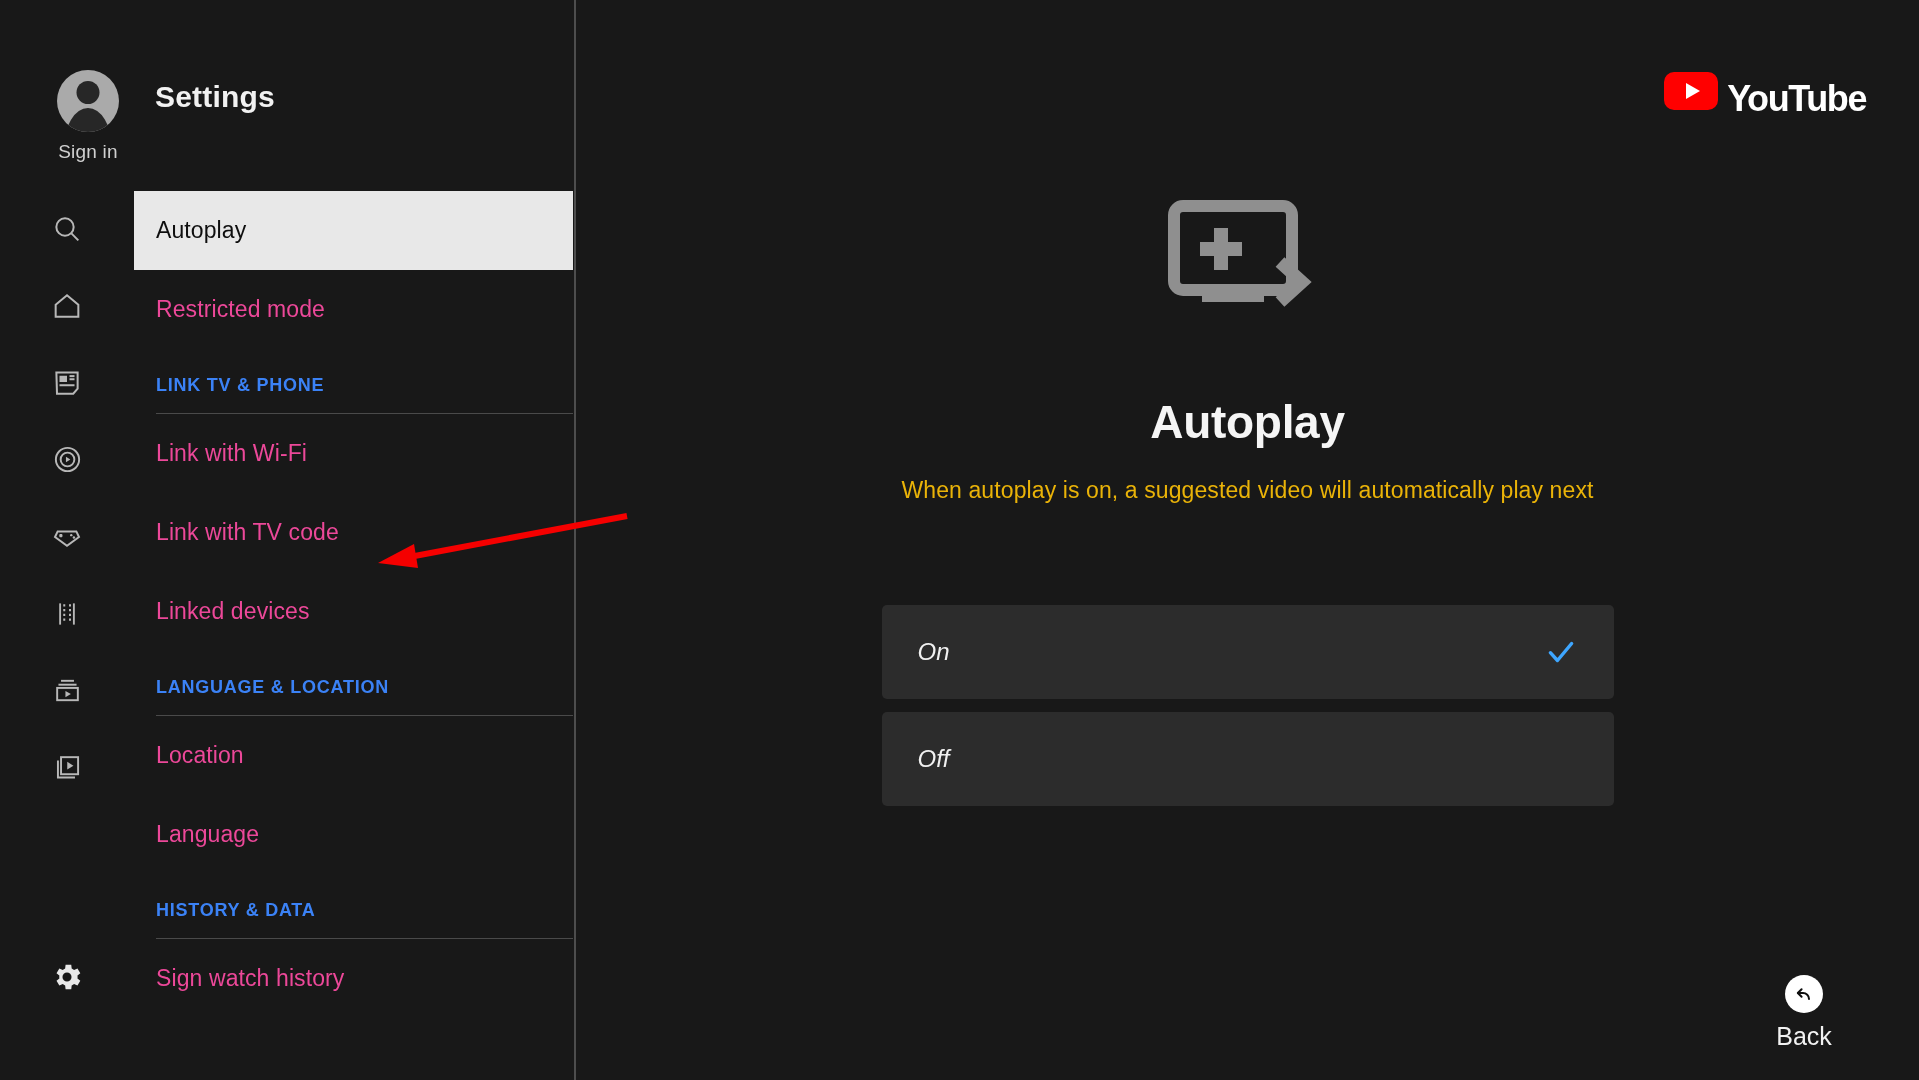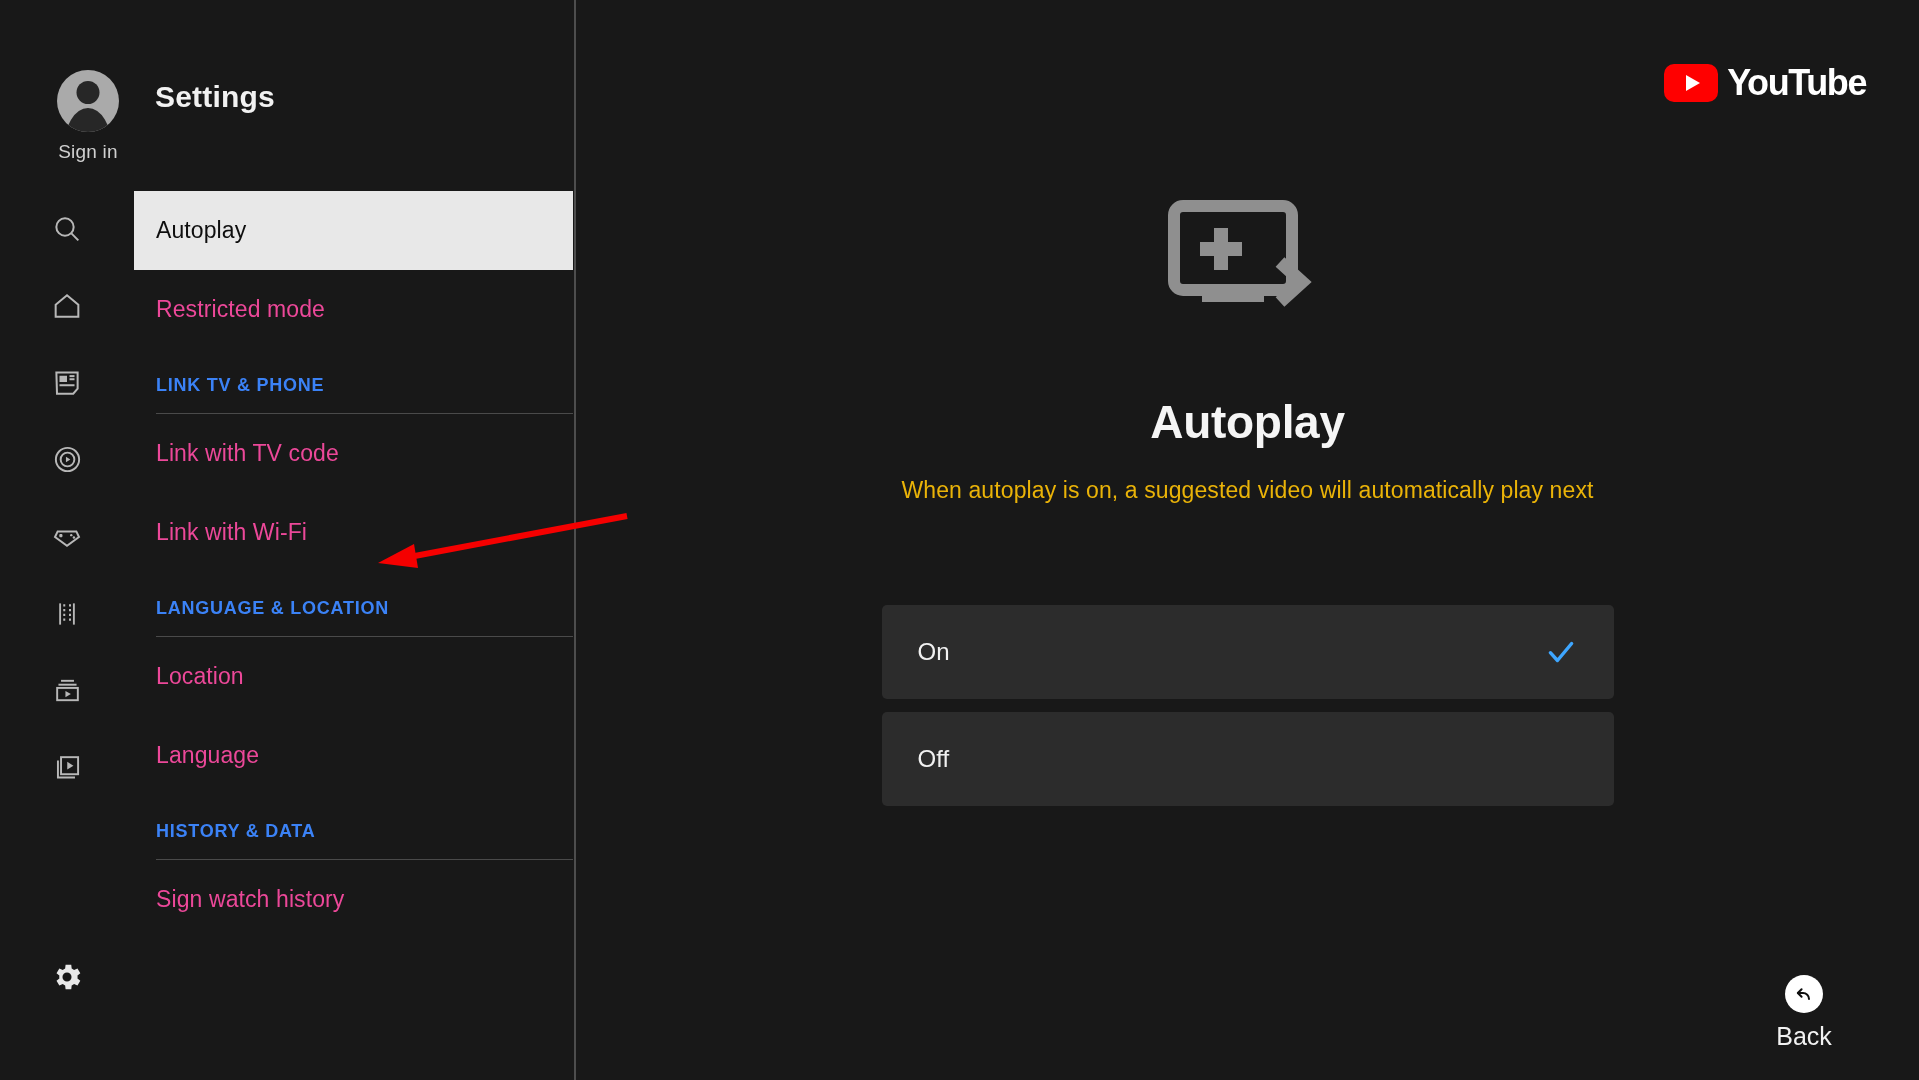--- a/index.html
+++ b/index.html
@@ -94,20 +94,21 @@
     border-left: 14px solid #ffffff;
     border-top: 8px solid transparent;
     border-bottom: 8px solid transparent;
     margin-left: 3px;
   }
   .yt-word {
     font-size: 36px;
     font-weight: bold;
     color: #ffffff;
     letter-spacing: -1.4px;
+    margin-top: 16px;
   }
 
   
   .rail {
     position: absolute;
     left: 0;
     top: 190px;
     width: 134px;
   }
   .rail-item {
@@ -221,21 +222,21 @@
     height: 94px;
     background: #2c2c2c;
     border-radius: 5px;
     display: flex;
     align-items: center;
     padding: 0 36px;
     margin-bottom: 13px;
     font-size: 24px;
     color: #f1f1f1;
   }
-  .option-label { flex: 1; }
+  .option-label { flex: 1; font-style: italic; }
   .check {
     width: 34px;
     height: 34px;
   }
 
   
   .back-btn {
     position: absolute;
     right: 55px;
     bottom: 29px;
@@ -394,24 +395,27 @@
   </div>
   <div class="menu-row">
     <span>Restricted mode</span>
   </div>
 
   <div class="menu-section">
     <div class="sec-label">LINK TV &amp; PHONE</div>
     <div class="sec-rule"></div>
   </div>
   <div class="menu-row">
+    <span>Link with Wi-Fi</span>
+  </div>
+  <div class="menu-row">
     <span>Link with TV code</span>
   </div>
   <div class="menu-row">
-    <span>Link with Wi-Fi</span>
+    <span>Linked devices</span>
   </div>
 
   <div class="menu-section">
     <div class="sec-label">LANGUAGE &amp; LOCATION</div>
     <div class="sec-rule"></div>
   </div>
   <div class="menu-row">
     <span>Location</span>
   </div>
   <div class="menu-row">

